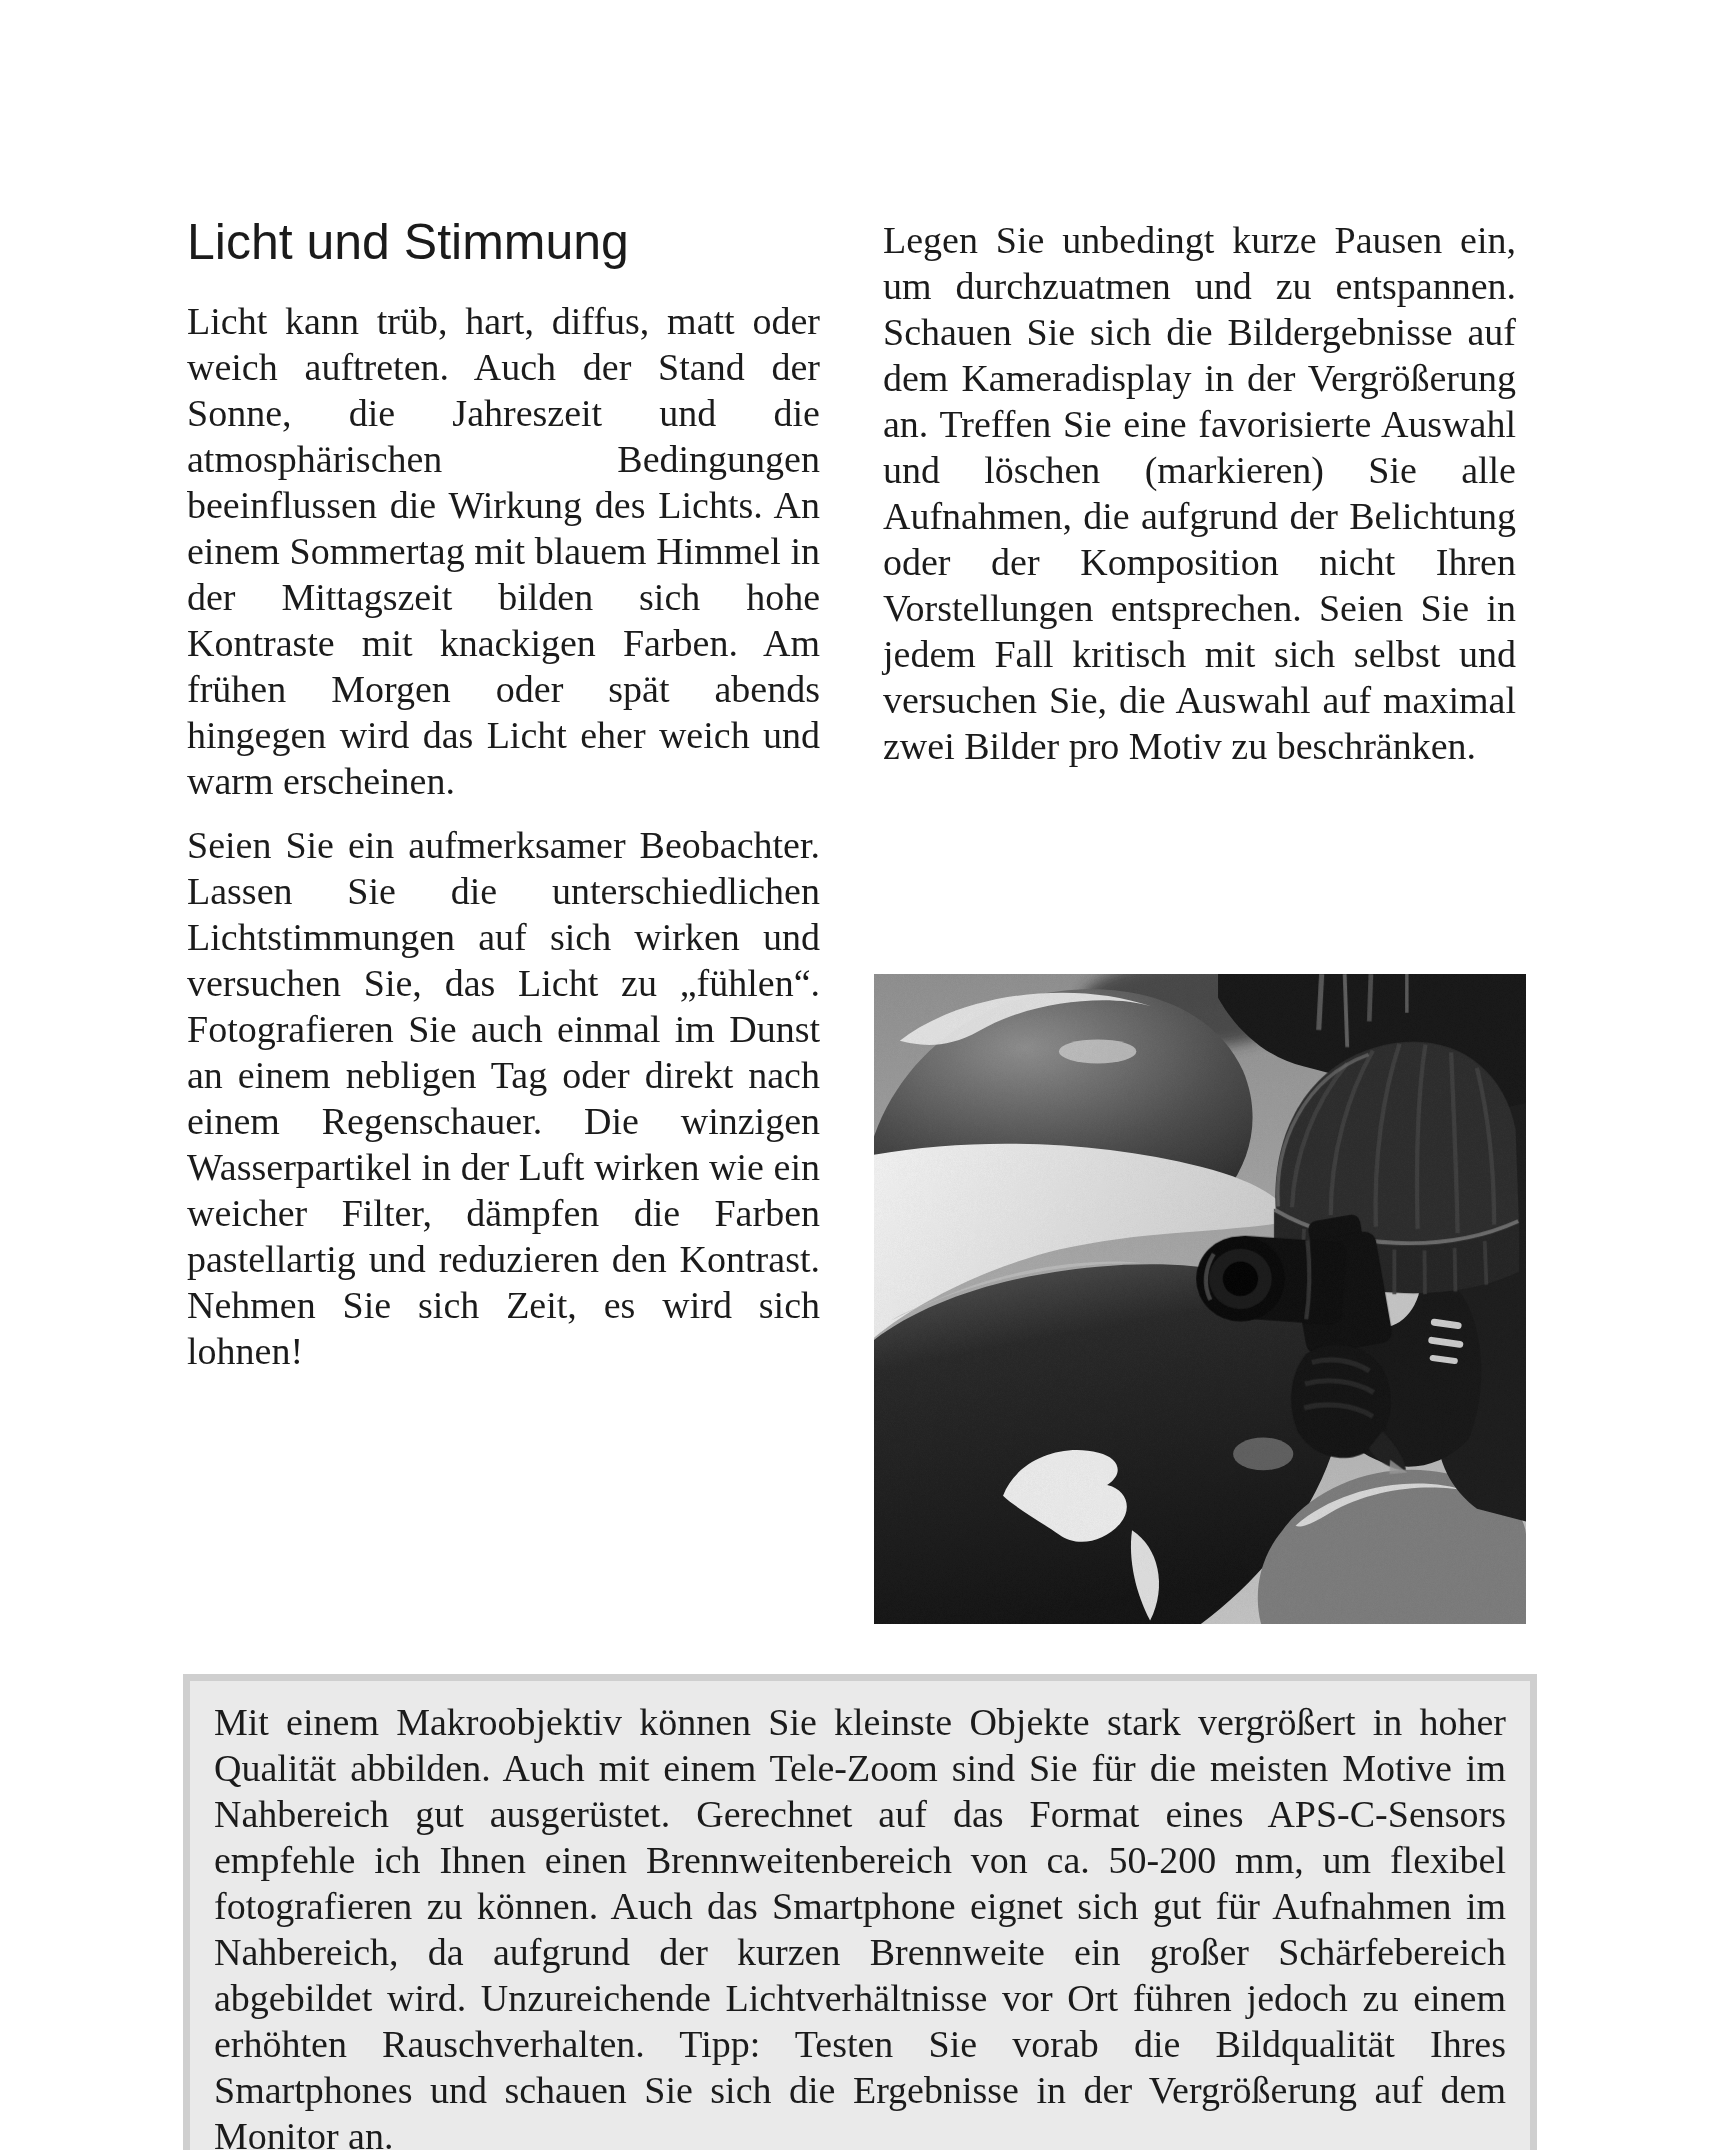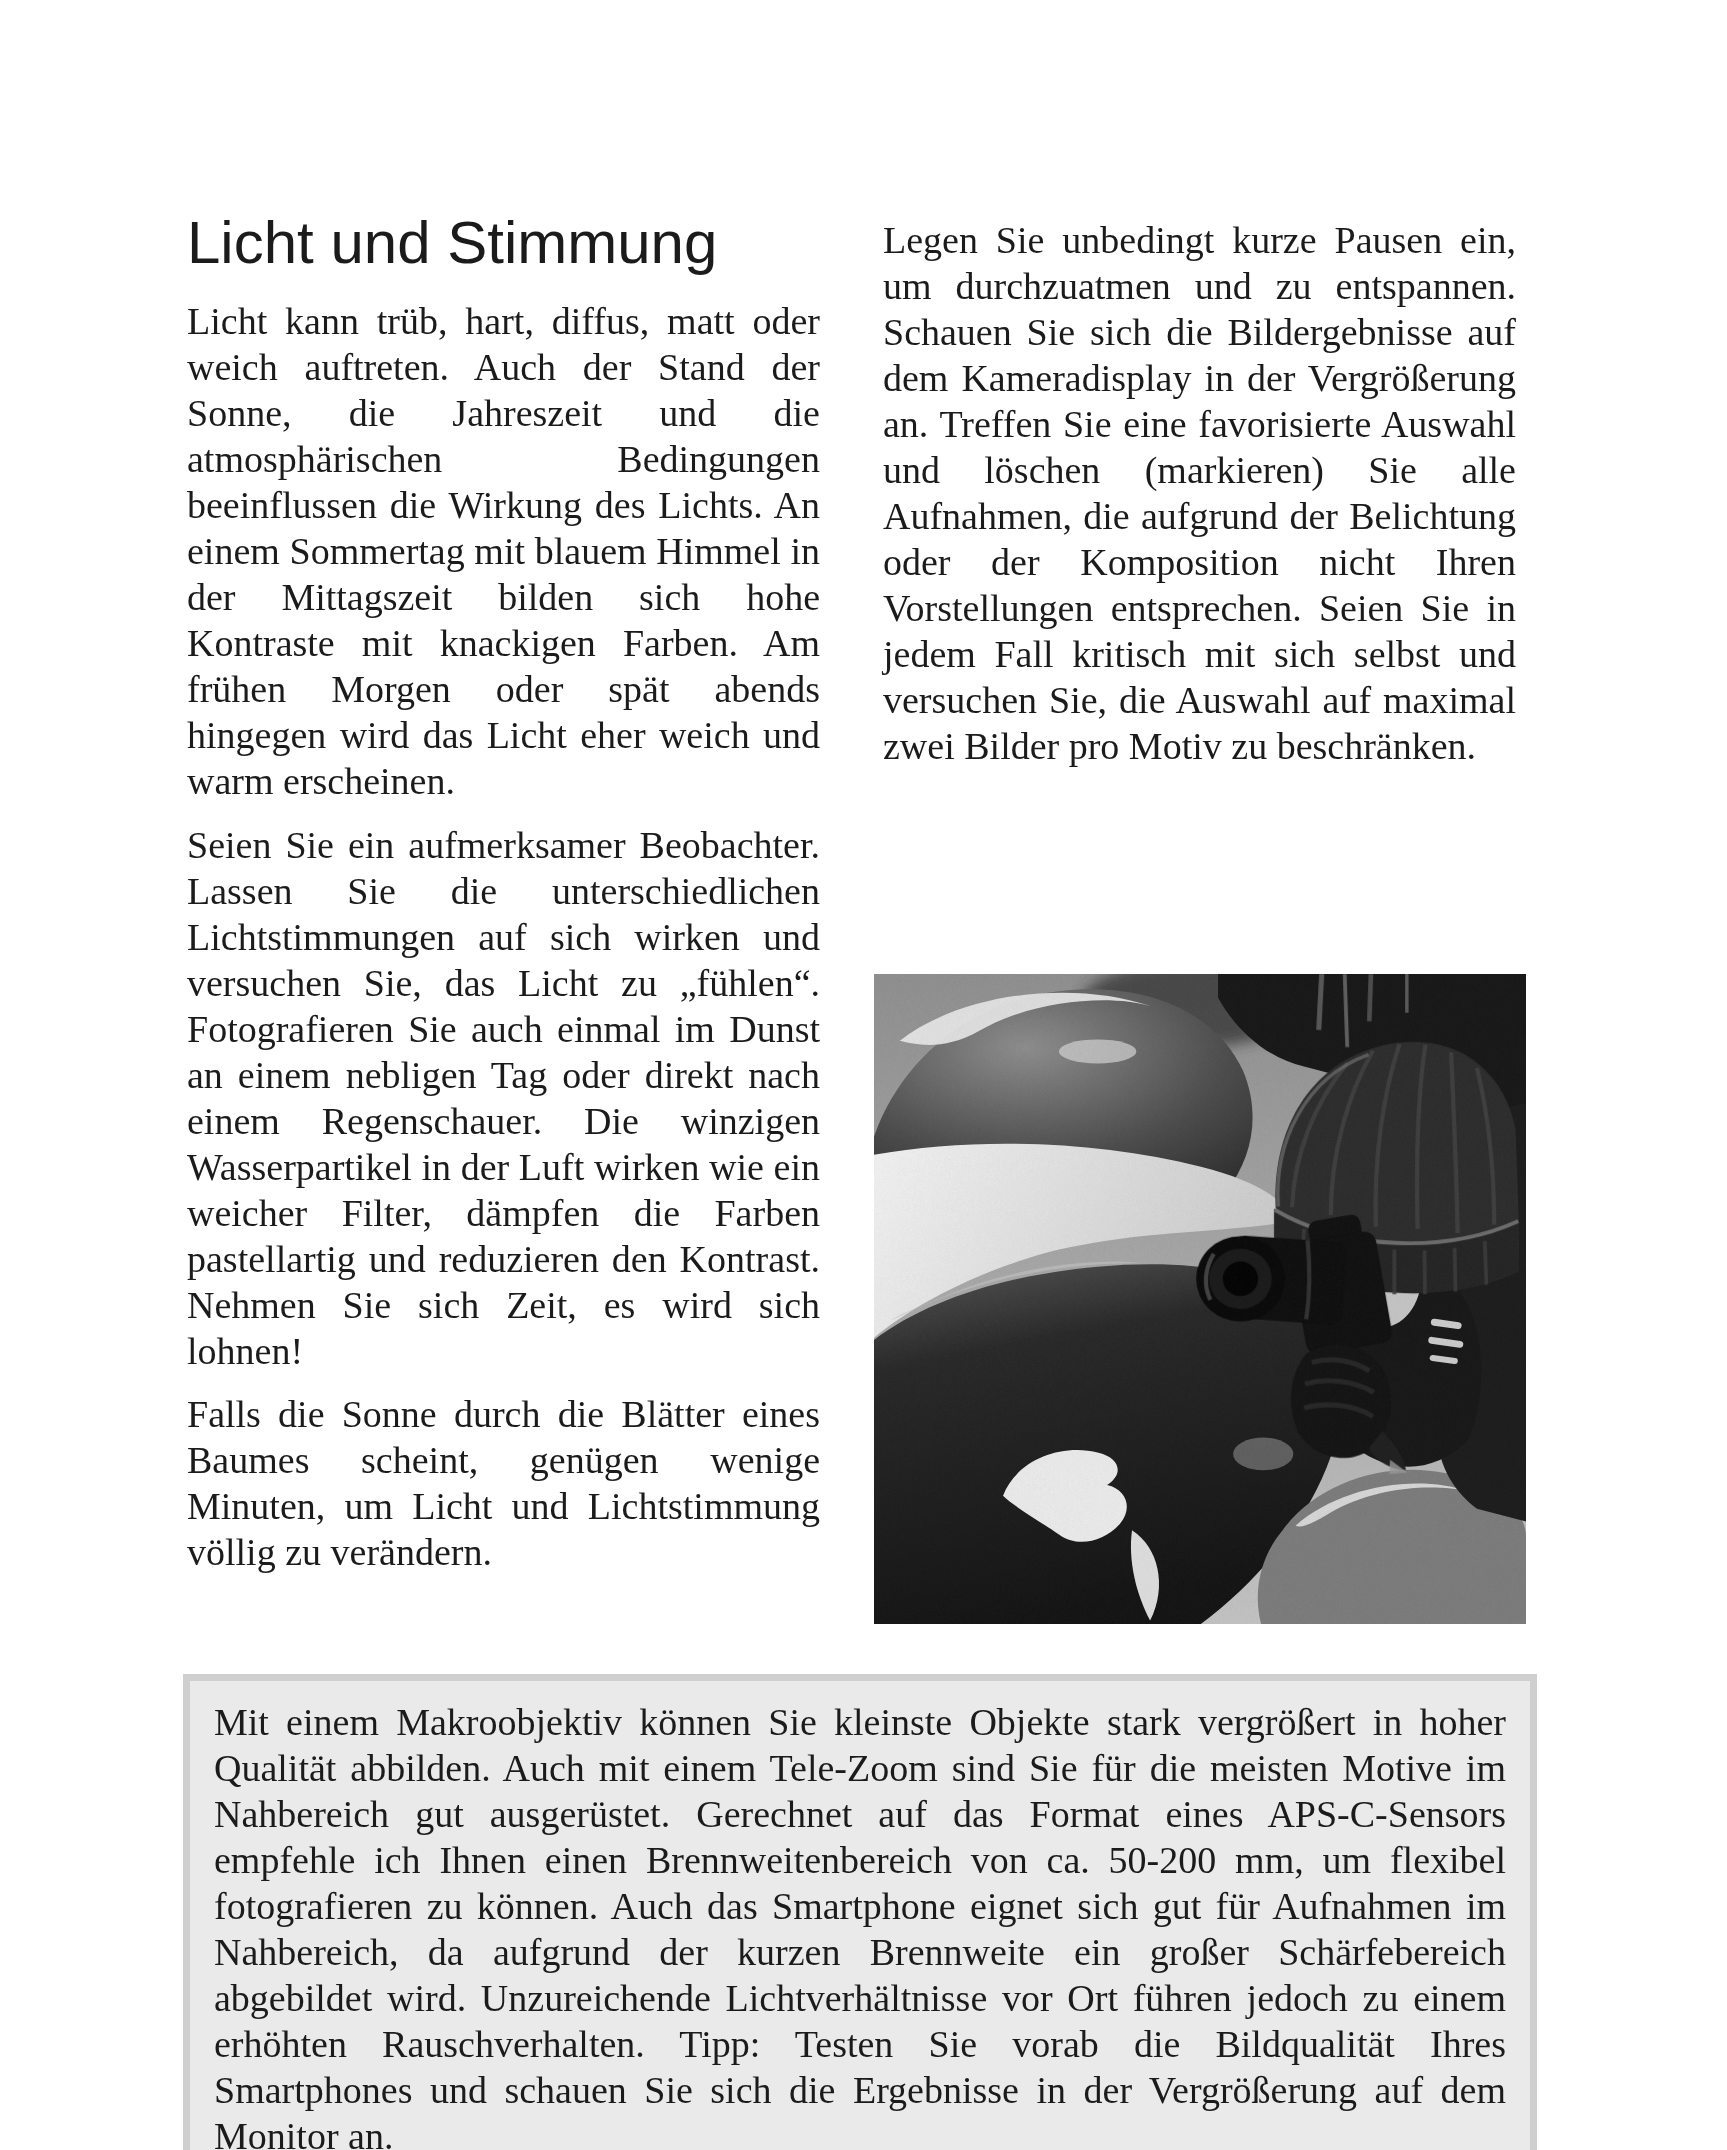--- a/index.html
+++ b/index.html
@@ -27,21 +27,21 @@
     text-align-last: left;
     font-size: 38px;
     line-height: 46px;
     hyphens: manual;
   }
   .col-left  { left: 187px;  top: 217px; }
   .col-right { left: 883px; top: 217px; }
   .col h2 {
     font-family: "Liberation Sans", sans-serif;
     font-weight: 400;
-    font-size: 60px;
+    font-size: 50px;
     line-height: 51px;
     letter-spacing: 0px;
     margin: 0 0 30px 0;
     text-align: left;
   }
   .col p { margin: 0 0 17.6px 0; }
   .col p:last-child { margin-bottom: 0; }
 
   .photo-figure {
     position: absolute;
@@ -75,21 +75,20 @@
 </style>
 </head>
 <body>
 
 <div class="page">
 
   <section class="col col-left">
     <h2>Licht und Stimmung</h2>
     <p>Licht kann trüb, hart, diffus, matt oder weich auftreten. Auch der Stand der Sonne, die Jahreszeit und die atmosphärischen Bedingungen beeinflussen die Wirkung des Lichts. An einem Sommertag mit blauem Himmel in der Mittagszeit bilden sich hohe Kontraste mit knackigen Farben. Am frühen Morgen oder spät abends hingegen wird das Licht eher weich und warm erscheinen.</p>
     <p>Seien Sie ein aufmerksamer Beobachter. Lassen Sie die unterschiedlichen Lichtstimmungen auf sich wirken und versuchen Sie, das Licht zu „fühlen“. Fotografieren Sie auch einmal im Dunst an einem nebligen Tag oder direkt nach einem Regenschauer. Die winzigen Wasserpartikel in der Luft wirken wie ein weicher Filter, dämpfen die Farben pastellartig und reduzieren den Kontrast. Nehmen Sie sich Zeit, es wird sich lohnen!</p>
-    <p>Falls die Sonne durch die Blätter eines Baumes scheint, genügen wenige Minuten, um Licht und Lichtstimmung völlig zu verändern.</p>
   </section>
 
   <section class="col col-right">
     <p>Legen Sie unbedingt kurze Pausen ein, um durchzuatmen und zu entspannen. Schauen Sie sich die Bildergebnisse auf dem Kameradisplay in der Vergrößerung an. Treffen Sie eine favorisierte Auswahl und löschen (markieren) Sie alle Aufnahmen, die aufgrund der Belichtung oder der Komposition nicht Ihren Vorstellungen entsprechen. Seien Sie in jedem Fall kritisch mit sich selbst und versuchen Sie, die Auswahl auf maximal zwei Bilder pro Motiv zu beschränken.</p>
   </section>
 
   <figure class="photo-figure">
     <svg viewBox="0 0 1516 1510" preserveAspectRatio="none" aria-hidden="true">
       <defs>
         <linearGradient id="sky" x1="0" y1="0" x2="0" y2="1">

